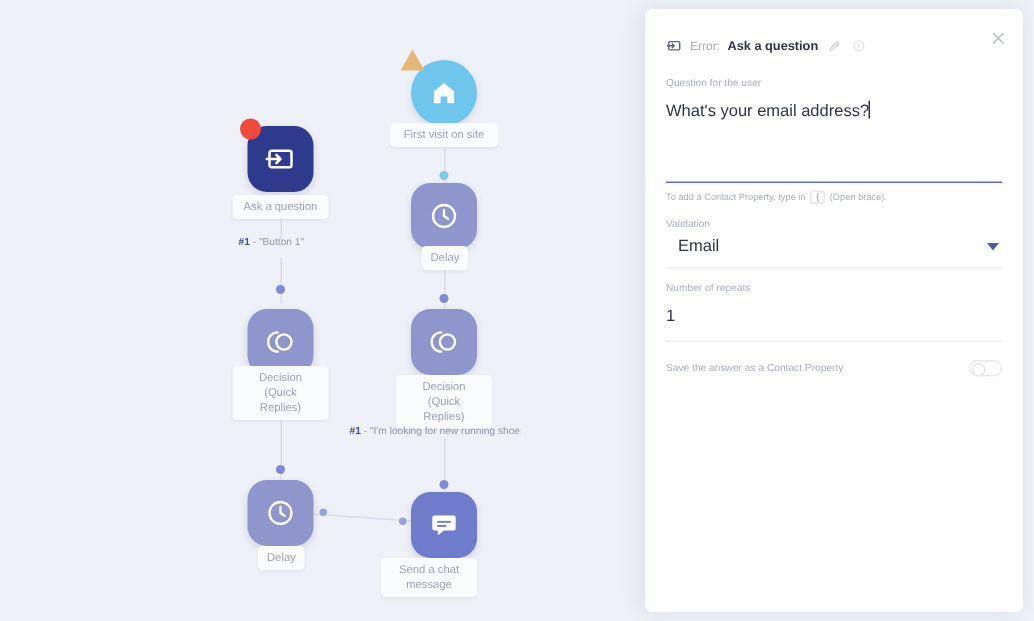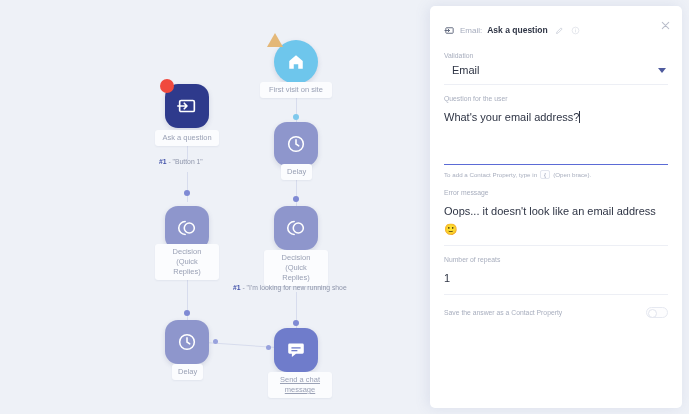--- a/index.html
+++ b/index.html
@@ -339,79 +339,71 @@
   <div class="dot sm" style="left:266px; top:345px;"></div>
   <div class="node" style="left:274px; top:328px;">
     <div class="node-icon sq" style="background:#6f7ccb;">
       <svg width="22" height="22" viewBox="0 0 24 24" fill="#ffffff">
         <path d="M5 5h14a1.5 1.5 0 011.5 1.5v8A1.5 1.5 0 0119 16h-7l-4.5 3.5V16H5a1.5 1.5 0 01-1.5-1.5v-8A1.5 1.5 0 015 5z"></path>
         <rect x="7" y="9" width="10" height="1.4" fill="#6f7ccb"></rect>
         <rect x="7" y="12" width="6.5" height="1.4" fill="#6f7ccb"></rect>
       </svg>
     </div>
   </div>
-  <div class="node-label" style="left:268px; top:372px; width:64px;text-decoration:underline;">Send a chat
+  <div class="node-label" style="left:254px; top:372px; width:64px;">Send a chat
 message</div>
 
 </div>
 
 <div id="panel">
 
   <div class="panel-header">
     <svg class="hdr-icon" viewBox="0 0 24 24" fill="none" stroke="#5a6378" stroke-width="2">
       <rect x="4" y="6" width="16" height="12" rx="1.5"></rect>
       <path d="M2 12h10M9 9l3 3-3 3" stroke-linecap="round" stroke-linejoin="round"></path>
     </svg>
-    <span class="hdr-action">Email:</span>
+    <span class="hdr-action">Error:</span>
     <span class="hdr-title">Ask a question</span>
     <svg class="hdr-mini" viewBox="0 0 24 24" fill="none" stroke="#9aa1b5" stroke-width="2">
       <path d="M4 20l4-1 11-11-3-3L5 16z" stroke-linejoin="round"></path>
     </svg>
     <svg class="hdr-mini" viewBox="0 0 24 24" fill="none" stroke="#c3c8d4" stroke-width="2">
       <circle cx="12" cy="12" r="9"></circle>
       <path d="M12 11v5M12 8h.01" stroke-linecap="round"></path>
     </svg>
   </div>
 
   <div class="close-btn">
     <svg width="11" height="11" viewBox="0 0 24 24" fill="none" stroke="#b9bdca" stroke-width="2.2">
       <path d="M5 5l14 14M19 5L5 19" stroke-linecap="round"></path>
     </svg>
   </div>
 
   <div class="field" style="padding-top:10px;">
+    <div class="field-label">Question for the user</div>
+    <div class="q-box">
+      <span class="field-value" style="display:inline;" placeholder="Type your question">What's your email address?</span><span class="caret"></span>
+      <div class="underline-blue"></div>
+    </div>
+    <div class="hint">
+      <span>To add a Contact Property, type in</span>
+      <span class="brace-key">{</span>
+      <span>(Open brace).</span>
+    </div>
+  </div>
+
+  <div class="field" style="padding-top:10px;">
     <div class="field-label">Validation</div>
     <div class="select-row">
       <span class="field-value">Email</span>
       <span class="caret-down"></span>
     </div>
     <div class="divider"></div>
   </div>
 
-  <div class="field" style="padding-top:10px;">
-    <div class="field-label">Question for the user</div>
-    <div class="q-box">
-      <span class="field-value" style="display:inline;" placeholder="Type your question">What's your email address?</span><span class="caret"></span>
-      <div class="underline-blue"></div>
-    </div>
-    <div class="hint">
-      <span>To add a Contact Property, type in</span>
-      <span class="brace-key">{</span>
-      <span>(Open brace).</span>
-    </div>
-  </div>
-
-  <div class="field" style="padding-top:10px;">
-    <div class="field-label">Error message</div>
-    <div>
-      <span class="field-value" style="display:inline;">Oops... it doesn't look like an email address</span>
-      <span class="emoji">🙂</span>
-    </div>
-    <div class="divider"></div>
-  </div>
 
   <div class="field" style="padding-top:10px;">
     <div class="field-label">Number of repeats</div>
     <div>
       <span class="field-value" style="display:inline;">1</span>
     </div>
     <div class="divider"></div>
   </div>
 
   <div class="toggle-row">

